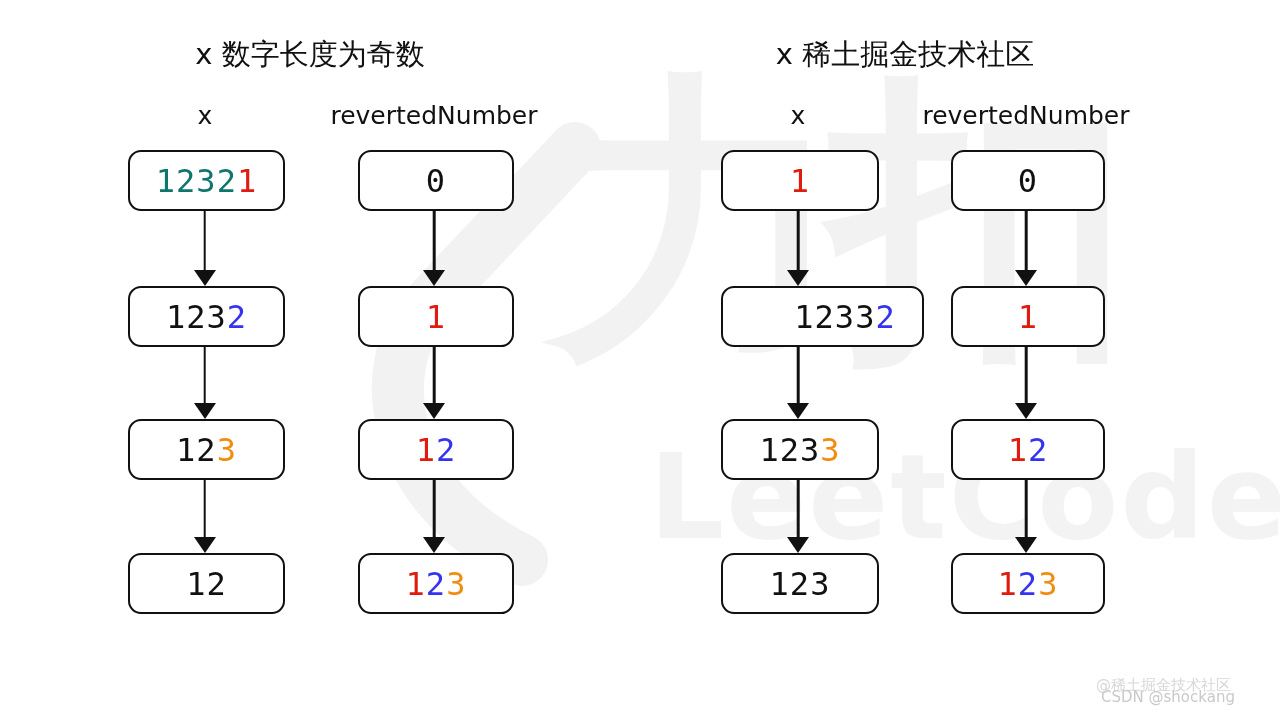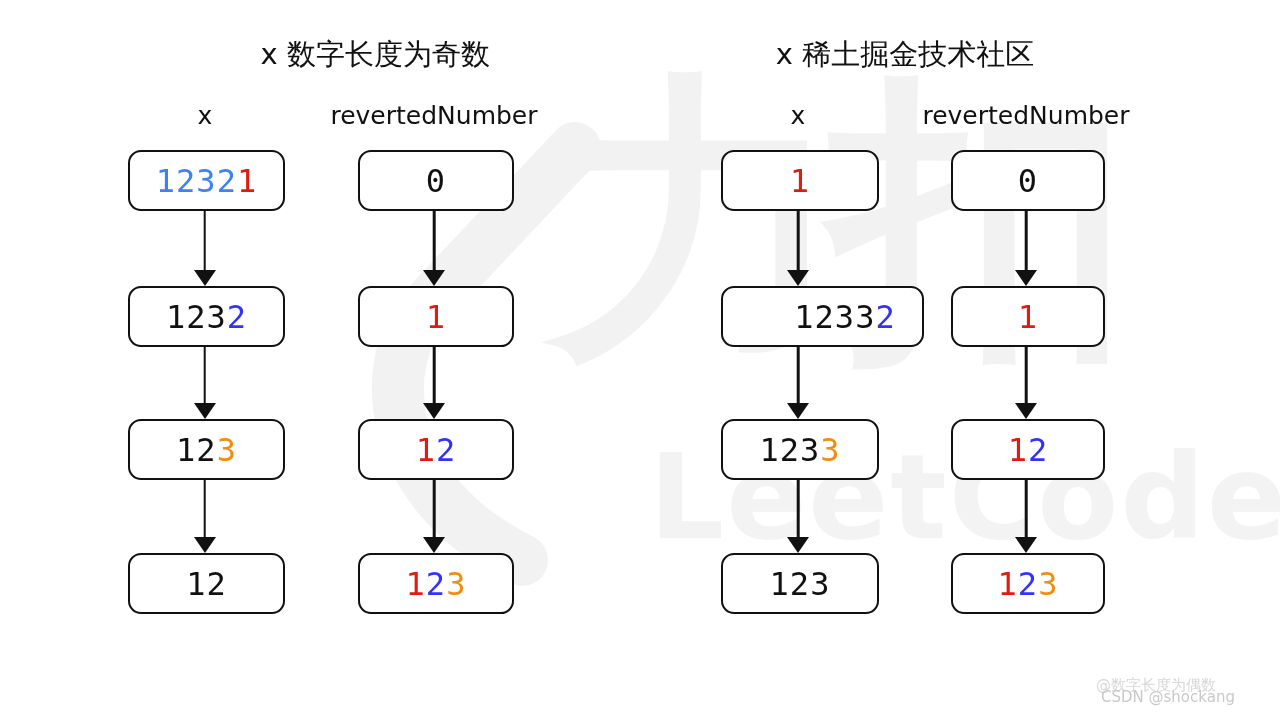--- a/index.html
+++ b/index.html
@@ -12,21 +12,21 @@
   
   .wm{position:absolute;color:#f1f1f1;user-select:none;pointer-events:none;white-space:nowrap;}
   .wm-cn{left:548px;top:70px;font-size:300px;font-weight:bold;letter-spacing:-18px;line-height:1;color:#f2f2f2;}
   .wm-en{left:612px;top:438px;font-size:118px;font-weight:bold;letter-spacing:2px;line-height:1;color:#f3f3f3;margin-left:37px;}
   .wm-hook{position:absolute;left:0;top:0;}
   .credit{position:absolute;white-space:nowrap;font-size:15px;}
   .credit-juejin{left:1096px;top:676px;color:#d7d7d7;}
   .credit-csdn{left:1101px;top:688px;color:#c9c9c9;}
   
   .title{position:absolute;top:38px;width:360px;text-align:center;font-size:29px;line-height:32px;}
-  .title-left{left:130px;text-align:right;}
+  .title-left{left:130px;}
   .title-right{left:725px;}
   .colhead{position:absolute;top:101px;width:240px;text-align:center;font-size:25px;line-height:30px;}
   .caption{position:absolute;top:655px;width:440px;text-align:center;font-size:27px;line-height:32px;}
   .caption-left{left:118px;}
   .caption-right{left:706px;}
   
   .vbox{
     position:absolute;height:57px;background:#ffffff;
     border:2.5px solid #111;border-radius:13px;
     display:flex;align-items:center;justify-content:center;
@@ -52,21 +52,21 @@
   <div class="title title-left">x 数字长度为奇数</div>
   <div class="title title-right">x 稀土掘金技术社区</div>
 
   <div class="colhead" style="left:85px">x</div>
   <div class="colhead" style="left:314px">revertedNumber</div>
   <div class="colhead" style="left:678px">x</div>
   <div class="colhead" style="left:906px">revertedNumber</div>
 
   <div id="flow">
       <div class="vbox" style="left: 128px; top: 150px; width: 153px;">
-        <span style="color: #3b82f6;">1232</span>
+        <span style="color: #0f766e;">1232</span>
         <span style="color: rgb(224, 27, 16);">1</span>
       </div>
       <div class="vbox" style="left: 128px; top: 286px; width: 153px;">
         <span style="color: rgb(17, 17, 17);">123</span>
         <span style="color: rgb(51, 51, 240);">2</span>
       </div>
       <div class="vbox" style="left: 128px; top: 419px; width: 153px;">
         <span style="color: rgb(17, 17, 17);">12</span>
         <span style="color: rgb(242, 140, 14);">3</span>
       </div>
@@ -161,15 +161,15 @@
         <div class="shaft"></div>
         <div class="head"></div>
       </div>
       <div class="arrow" style="left: 1013px; top: 476px; height: 77px;">
         <div class="shaft"></div>
         <div class="head"></div>
       </div>
     </div>
 
 
-  <div class="credit credit-juejin">@数字长度为偶数</div>
+  <div class="credit credit-juejin">@稀土掘金技术社区</div>
   <div class="credit credit-csdn">CSDN @shockang</div>
 </div>
 
 </body></html>

